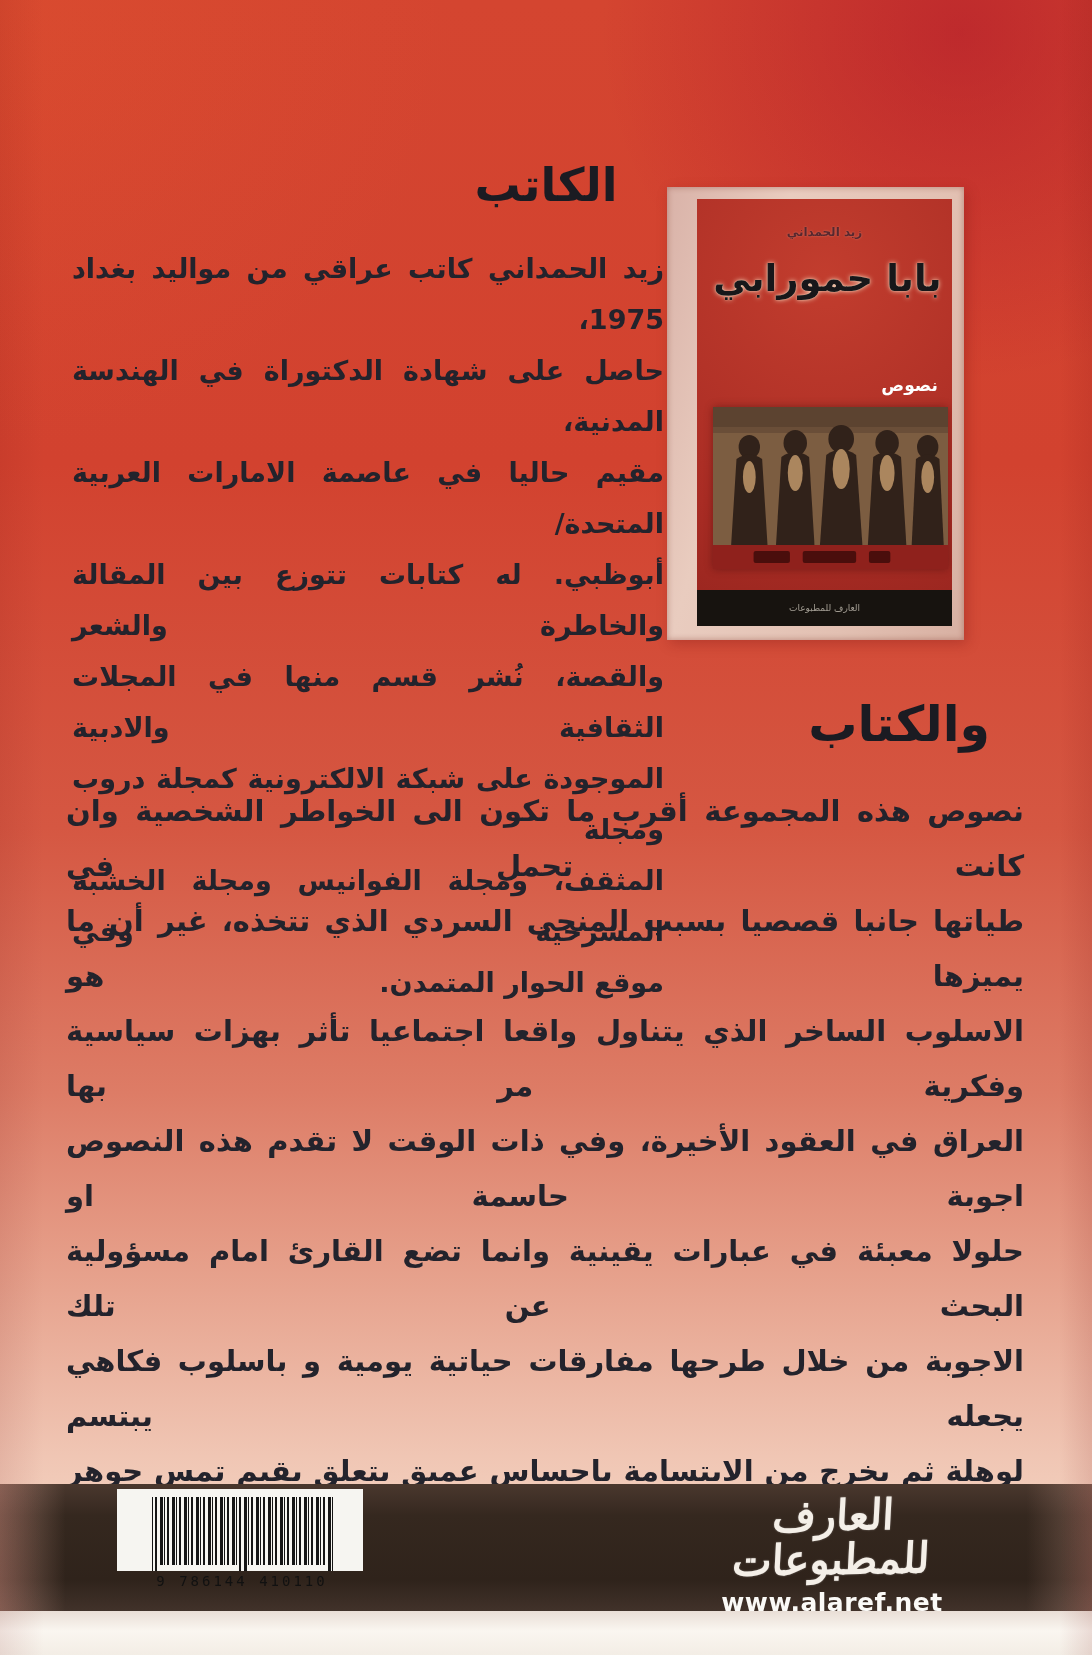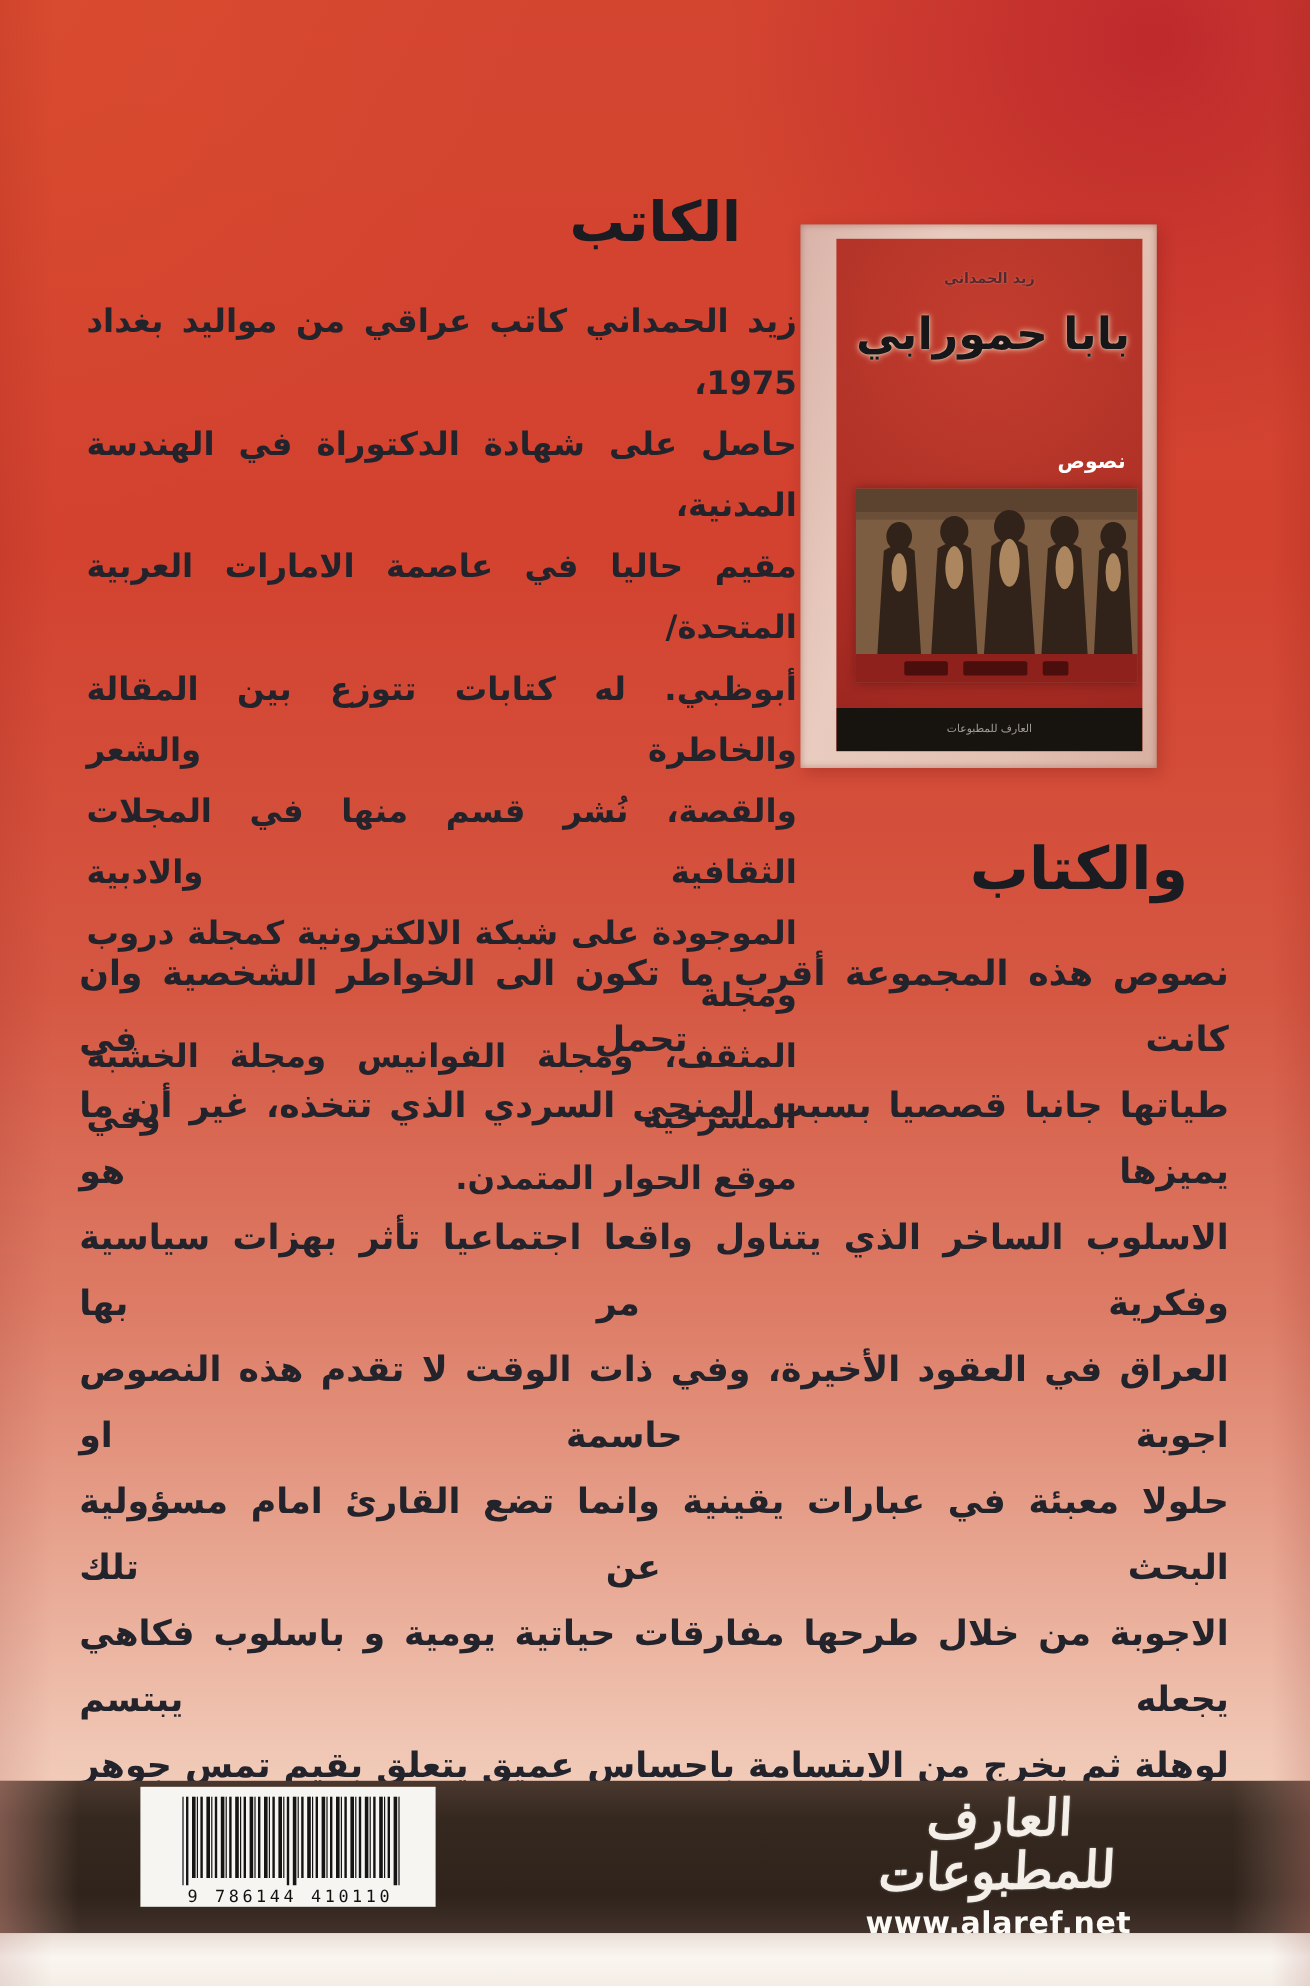--- a/index.html
+++ b/index.html
@@ -44,21 +44,21 @@
   .thumb-band{position:absolute;left:0;right:0;bottom:0;height:36px;background:#17130f;
     display:flex;align-items:center;justify-content:center;}
   .thumb-band-text{font-size:9px;color:#cfc9bd;opacity:.75;direction:rtl;text-align:center;line-height:1.2;}
 
   
   .band{position:absolute;left:0;right:0;top:1484px;height:127px;
     background:linear-gradient(180deg,#4a382e,#35281f 25%,#2f231b 75%,#41322a);}
   .band::after{content:'';position:absolute;inset:0;pointer-events:none;
     background:linear-gradient(90deg, rgba(236,178,160,.40), rgba(236,178,160,0) 6%, rgba(236,178,160,0) 94%, rgba(236,178,160,.30));}
 
-  .barcode{position:absolute;left:117px;top:1489px;width:246px;height:100px;background:#f6f5f1;
+  .barcode{position:absolute;left:117px;top:1489px;width:246px;height:82px;background:#f6f5f1;
     box-sizing:border-box;padding:8px 10px 4px 14px;text-align:center;z-index:2;}
   .barcode-bars{height:74px;overflow:hidden;white-space:nowrap;text-align:center;}
   .barcode-bars i{display:inline-block;height:68px;background:#151515;vertical-align:top;}
   .barcode-bars i.g{height:80px;}
   .barcode-number{margin-top:2px;font-family:"DejaVu Sans Mono",monospace;font-size:14px;color:#111;
     letter-spacing:3px;white-space:nowrap;direction:ltr;}
 
   .publisher{position:absolute;left:712px;top:1494px;width:240px;text-align:center;z-index:2;}
   .publisher-name{font-size:42px;line-height:1.05;color:#f4efe8;direction:rtl;font-weight:bold;
     font-family:"DejaVu Serif",serif;transform:skewX(-4deg) rotate(-1deg);

